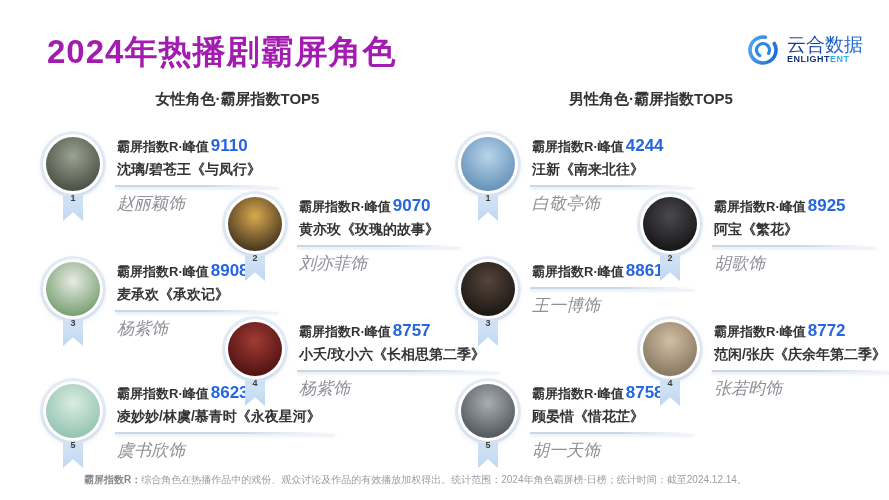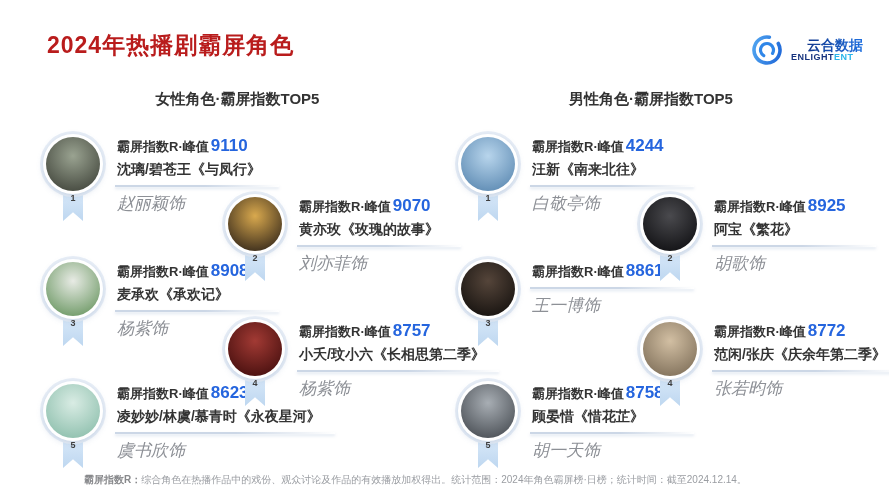--- a/index.html
+++ b/index.html
@@ -10,32 +10,32 @@
     color:#333;
   }
   :root{
     --blue:#2565de;
     --ribbon1:#dcebfa;
     --ribbon2:#bed7f0;
   }
   
   .page-title{
     position:absolute;left:47px;top:30px;
-    font-size:23px;font-weight:800;color:#b91c1c;letter-spacing:1px;
+    font-size:33px;font-weight:800;color:#a21caf;letter-spacing:1px;
   }
   .logo{
     position:absolute;right:26px;top:33px;
     display:flex;align-items:center;gap:7px;
   }
   .logo-text{display:flex;flex-direction:column;line-height:1.05;}
   .logo-cn{
-    font-size:14px;font-weight:700;
+    font-size:19px;font-weight:400;
     background:linear-gradient(90deg,#12388c,#1e6fe0);
     -webkit-background-clip:text;background-clip:text;
-    -webkit-text-fill-color:transparent;color:#16337e;margin-left:16px;
+    -webkit-text-fill-color:transparent;color:#16337e;
   }
   .logo-en{font-size:9px;font-weight:800;letter-spacing:.5px;}
   .logo-en .dark{color:#16337e;}
   .logo-en .light{color:#29b5ea;}
 
   
   .col-header{
     position:absolute;top:90px;
     font-size:15px;font-weight:800;color:#333;text-align:center;
   }

